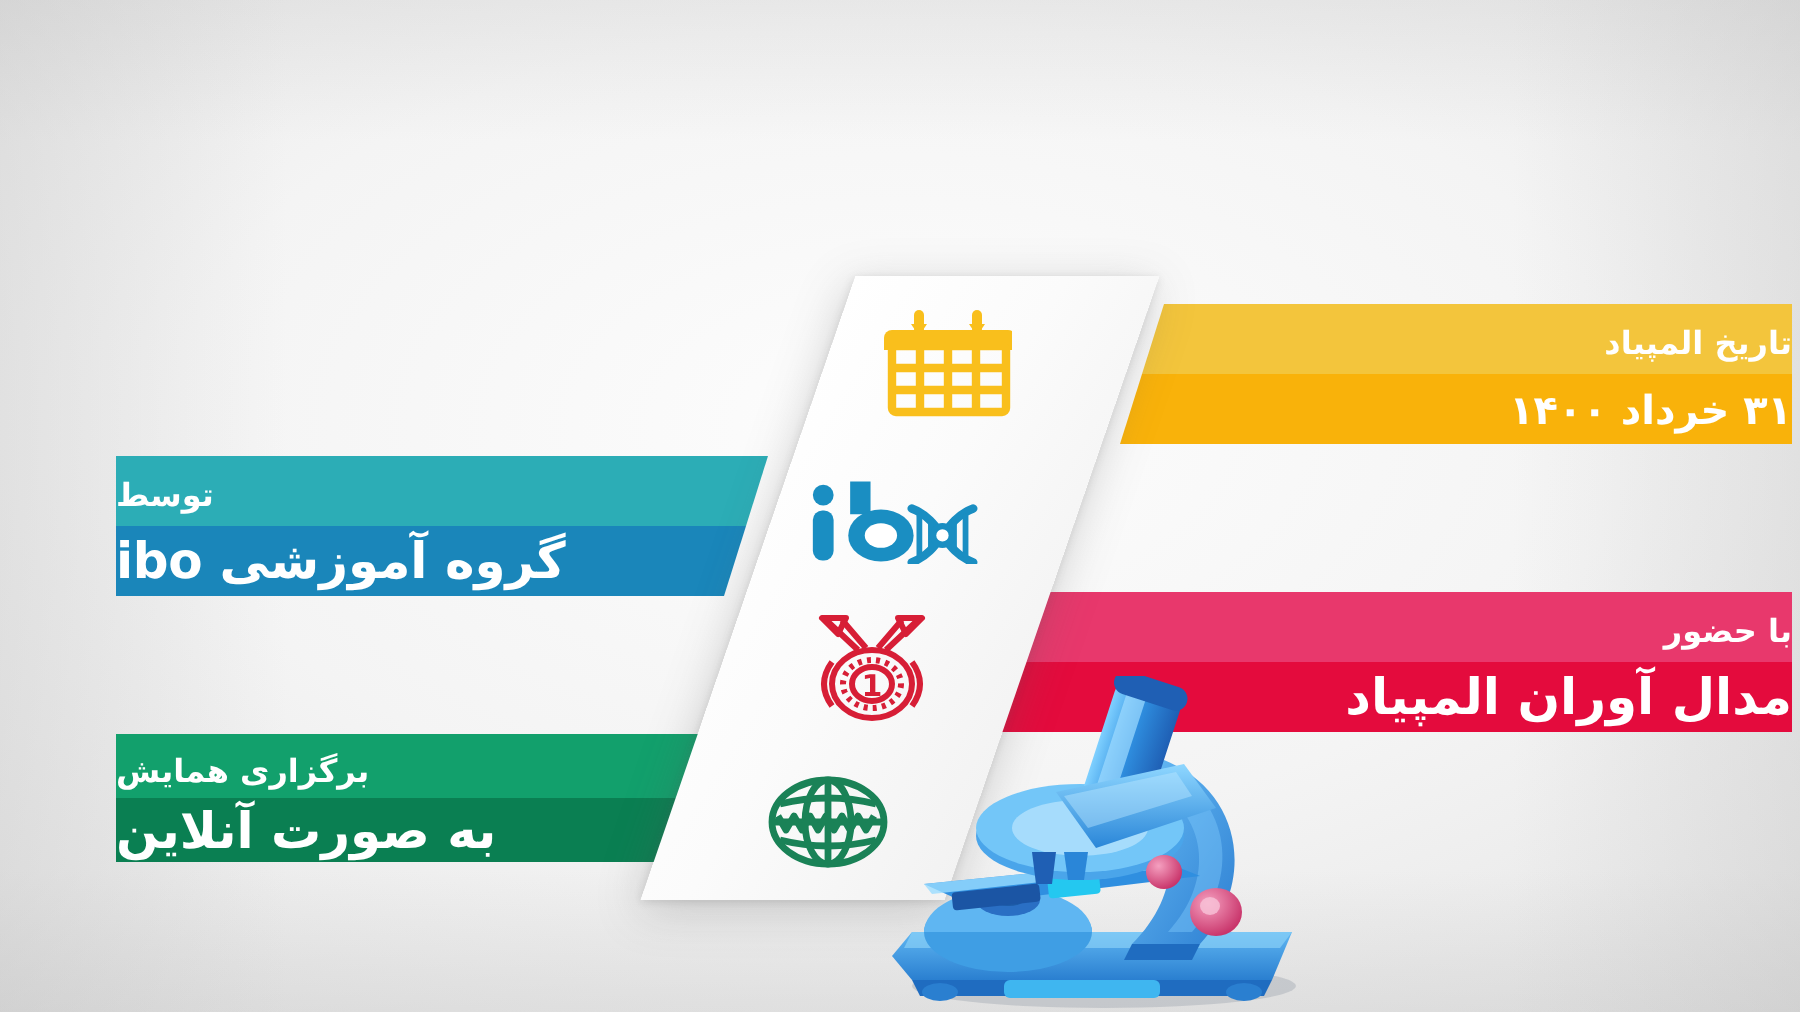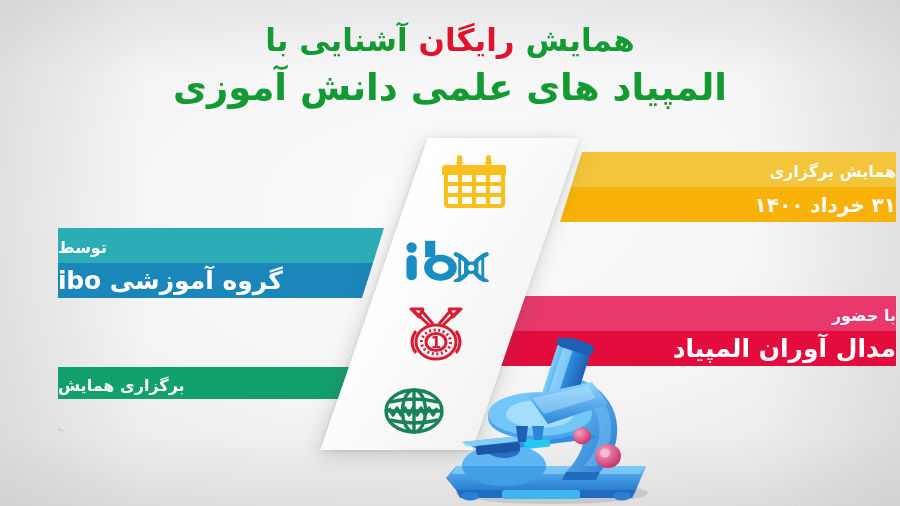--- a/index.html
+++ b/index.html
@@ -119,28 +119,20 @@
   .microscope{
     position:absolute;z-index:7;
     left:432px;top:338px;width:232px;height:168px;
   }
 </style>
 </head>
 <body>
 
 <div id="poster">
 
-  <div class="title-wrap">
-    <div class="title-line1">
-      <span>همایش</span>
-      <span class="t-red">رایگان</span>
-      <span>آشنایی با</span>
-    </div>
-    <div class="title-line2">المپیاد های علمی دانش آموزی</div>
-  </div>
 
   <div class="center-panel"></div>
 
   <div class="panel-icons">
 
     <div class="icon-cell" style="left:50px;top:12px;">
       <svg width="64" height="56" viewBox="0 0 64 56" aria-hidden="true">
         <g fill="#f9bf1c">
           <rect x="15" y="2" width="5" height="12" rx="2.5"></rect>
           <rect x="44" y="2" width="5" height="12" rx="2.5"></rect>
@@ -209,36 +201,37 @@
           <line x1="31" y1="4" x2="31" y2="46"></line>
           <path d="M7 16 Q31 10 55 16"></path>
           <path d="M7 34 Q31 40 55 34"></path>
         </g>
         <path d="M6 22 l4 7 l4 -7 l4 7 l4 -7 l4 7 l4 -7 l4 7 l4 -7 l4 7 l4 -7 l4 7 l4 -7" stroke="#1a8257" stroke-width="3.4" fill="none" stroke-linejoin="round"></path>
       </svg>
     </div>
   </div>
 
   <div class="bar right" id="bar-date">
-    <div class="bar-top">همایش برگزاری</div>
+    <div class="bar-top">تاریخ المپیاد</div>
     <div class="bar-bot">۳۱ خرداد ۱۴۰۰</div>
   </div>
 
   <div class="bar left" id="bar-by">
     <div class="bar-top">توسط</div>
     <div class="bar-bot">گروه آموزشی ibo</div>
   </div>
 
   <div class="bar right" id="bar-guests">
     <div class="bar-top">با حضور</div>
     <div class="bar-bot">مدال آوران المپیاد</div>
   </div>
 
   <div class="bar left" id="bar-mode">
     <div class="bar-top">برگزاری همایش</div>
+    <div class="bar-bot">به صورت آنلاین</div>
   </div>
 
   <div class="microscope">
     <svg width="232" height="168" viewBox="0 0 232 168" aria-hidden="true">
       <defs>
         <linearGradient id="gBase" x1="0" y1="0" x2="0" y2="1">
           <stop offset="0%" stop-color="#5fb6f2"></stop>
           <stop offset="100%" stop-color="#2a7fd0"></stop>
         </linearGradient>
         <linearGradient id="gArm" x1="0" y1="0" x2="1" y2="1">

